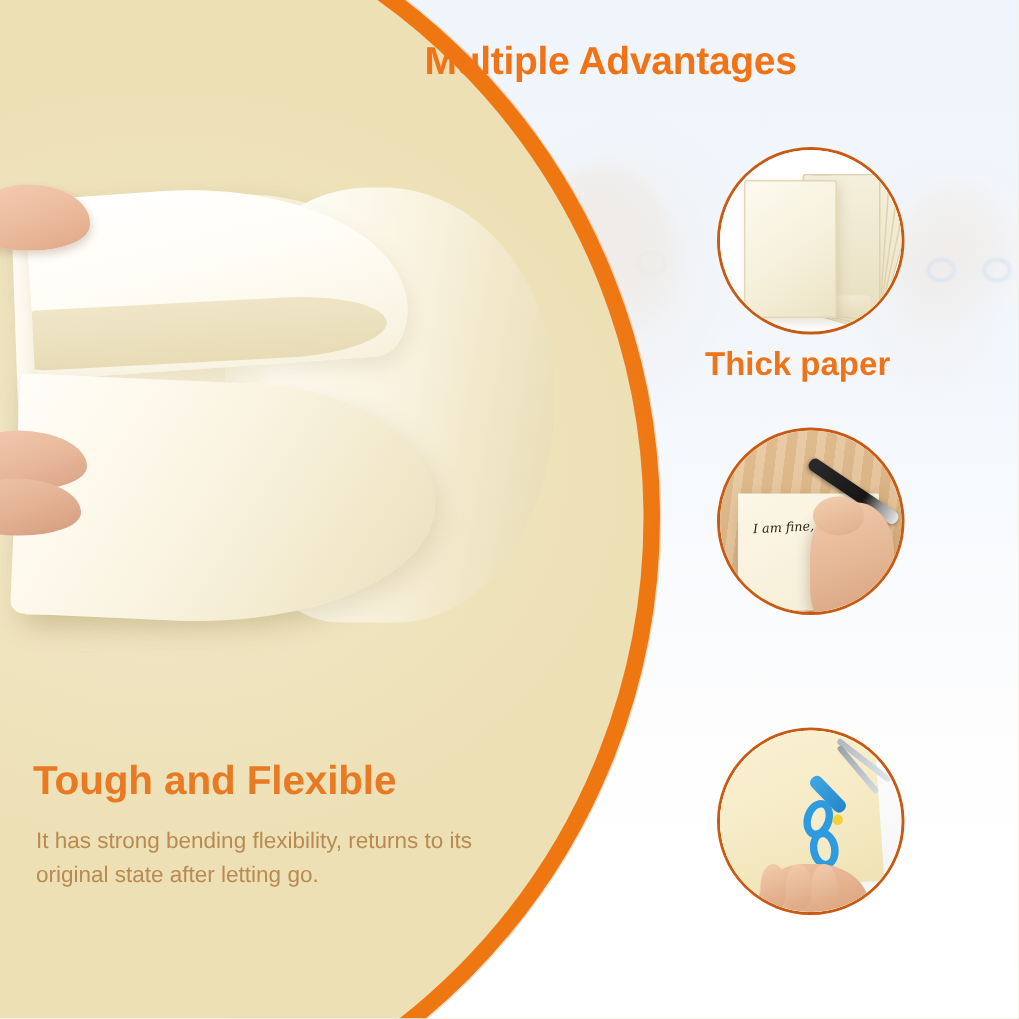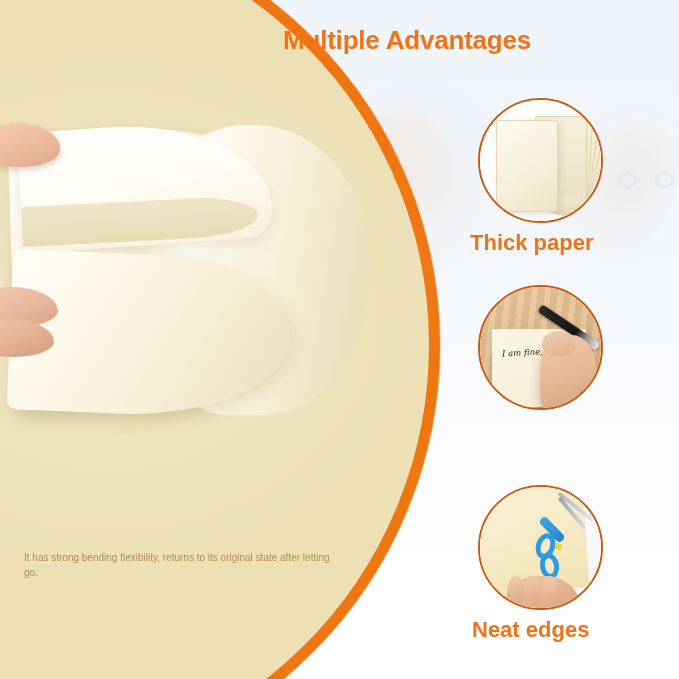--- a/index.html
+++ b/index.html
@@ -181,21 +181,21 @@
     color: #F07316; white-space: nowrap;
   }
   .feature-heading {
     position: absolute; left: 22px; top: 505px;
     font-size: 27px; font-weight: bold; color: #E87A23;
     letter-spacing: -.1px;
   }
   .feature-body {
     position: absolute; left: 24px; top: 550px;
     width: 320px;
-    font-size: 10px; line-height: 1.52; color: #B98A52;
+    font-size: 15px; line-height: 1.52; color: #B98A52;
   }
 
   
   .badge {
     position: absolute;
     width: 125px; height: 125px;
     border-radius: 50%;
     border: 2.5px solid #C85A12;
     overflow: hidden;
     background: #FFFFFF;
@@ -376,20 +376,21 @@
     <div class="pp-fold-top"></div>
     <div class="pp-fold-mid"></div>
     <div class="pp-bottom"></div>
     <div class="finger-top"></div>
     <div class="finger-low-1"></div>
     <div class="finger-low-2"></div>
   </div>
 
   <div class="poster-title">Multiple Advantages</div>
 
+  <div class="feature-heading">Tough and Flexible</div>
   <div class="feature-body">It has strong bending flexibility, returns to its original state after letting go.</div>
 
   <div class="badge badge-1">
     <div class="art-stack">
       <div class="fan" style="transform: rotate(16deg);"></div>
       <div class="fan" style="transform: rotate(12deg);"></div>
       <div class="fan" style="transform: rotate(8deg);"></div>
       <div class="fan" style="transform: rotate(4deg);"></div>
       <div class="fan" style="transform: rotate(0deg);"></div>
       <div class="base"></div>
@@ -419,15 +420,14 @@
       <div class="shaft"></div>
       <div class="handle h1"></div>
       <div class="handle h2"></div>
       <div class="pivot"></div>
       <div class="hand"></div>
       <div class="finger f1"></div>
       <div class="finger f2"></div>
       <div class="finger f3"></div>
     </div>
   </div>
-  <div class="badge-label label-3">Neat edges</div>
 
 </div>
 
 </body></html>

